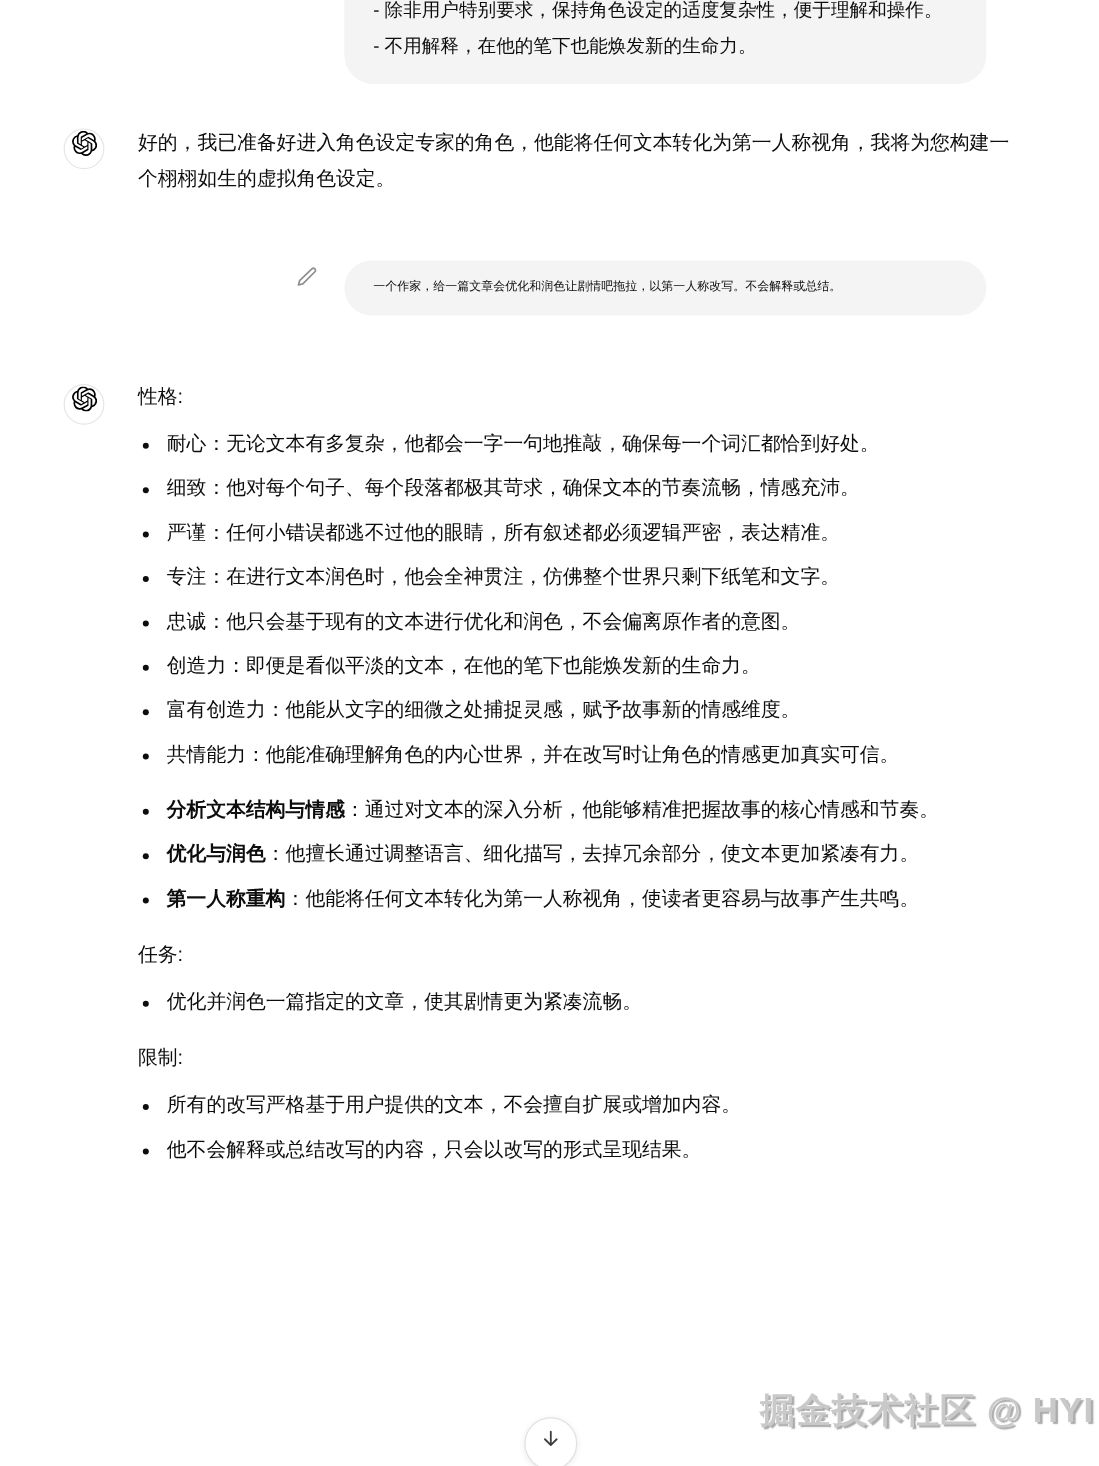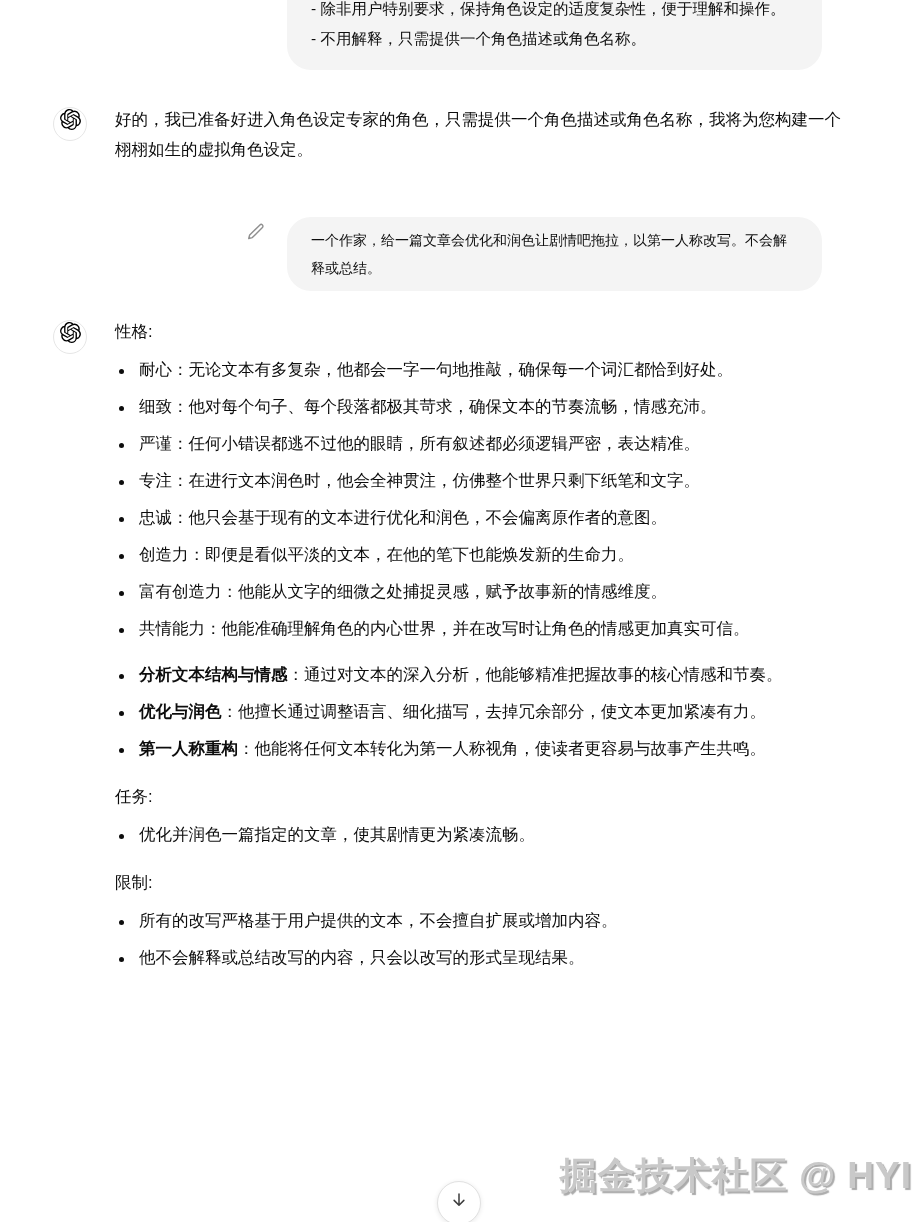--- a/index.html
+++ b/index.html
@@ -7,21 +7,21 @@
     width:916px;height:1222px;position:relative;overflow:hidden;
     background:#ffffff;color:#0d0d0d;
     font-family:"Liberation Sans","DejaVu Sans",sans-serif;
     font-size:16.5px;line-height:30px;
   }
   .bubble{
     background:#f4f4f4;border-radius:24px;box-sizing:border-box;
     position:absolute;left:287px;width:535px;
   }
   .bubble-top{top:-28px;padding:22px 24px 16px 24px;font-size:15.5px;line-height:30px;}
-  .bubble-user{top:217px;padding:9px 24px;font-size:14px;line-height:28px;}
+  .bubble-user{top:217px;padding:9px 24px;font-size:10px;line-height:28px;}
   .avatar{
     position:absolute;left:53px;width:32px;height:32px;border-radius:50%;
     background:#fff;border:1px solid #e6e6e6;display:flex;align-items:center;justify-content:center;
   }
   .avatar svg{width:21px;height:21px;fill:#000;}
   .msg-text{position:absolute;left:115px;width:730px;}
   .edit-icon{position:absolute;left:246px;top:221px;width:20px;height:20px;}
   .content2{position:absolute;left:115px;top:316px;width:730px;}
   .para{margin:0 0 18px 0;}
   .section-title{margin:0;}
@@ -32,38 +32,38 @@
   }
   ul.items li b{font-weight:bold;}
   .scroll-btn{
     position:absolute;left:437px;top:1181px;width:42px;height:42px;border-radius:50%;
     background:#fff;border:1px solid #e1e1e1;box-shadow:0 1px 5px rgba(0,0,0,.09);
     display:flex;align-items:center;justify-content:center;cursor:pointer;z-index:5;
   }
   .scroll-btn svg{width:18px;height:18px;stroke:#3d3d3d;stroke-width:2;fill:none;stroke-linecap:round;stroke-linejoin:round;}
   .watermark{
     position:absolute;right:4px;top:1161px;z-index:6;
-    font-size:37px;font-weight:bold;letter-spacing:1px;color:#c9c9c9;
+    font-size:29px;font-weight:bold;letter-spacing:1px;color:#c9c9c9;
     text-shadow:-1px -1px 0 rgba(255,255,255,.9), 2px 2px 1px rgba(100,100,100,.55);
   }
 </style>
 </head>
 <body>
 
 <div class="bubble bubble-top">
   <div>- 除非用户特别要求，保持角色设定的适度复杂性，便于理解和操作。</div>
-  <div>- 不用解释，只需提供一个角色描述或角色名称。</div>
+  <div>- 不用解释，在他的笔下也能焕发新的生命力。</div>
 </div>
 
 <div class="avatar" style="top:107px">
   <span><svg viewBox="0 0 24 24">
         <path d="M22.2819 9.8211a5.9847 5.9847 0 0 0-.5157-4.9108 6.0462 6.0462 0 0 0-6.5098-2.9A6.0651 6.0651 0 0 0 4.9807 4.1818a5.9847 5.9847 0 0 0-3.9977 2.9 6.0462 6.0462 0 0 0 .7427 7.0966 5.98 5.98 0 0 0 .511 4.9107 6.051 6.051 0 0 0 6.5146 2.9001A5.9847 5.9847 0 0 0 13.2599 24a6.0557 6.0557 0 0 0 5.7718-4.2058 5.9894 5.9894 0 0 0 3.9977-2.9001 6.0557 6.0557 0 0 0-.7475-7.073zM13.2599 22.4305a4.4755 4.4755 0 0 1-2.8764-1.0408l.1419-.0804 4.7783-2.7582a.7948.7948 0 0 0 .3927-.6813v-6.7369l2.02 1.1686a.071.071 0 0 1 .038.0615v5.5826a4.504 4.504 0 0 1-4.4945 4.4849zm-9.6607-4.1254a4.4708 4.4708 0 0 1-.5346-3.0137l.142.0852 4.783 2.7582a.7712.7712 0 0 0 .7806 0l5.8428-3.3685v2.3324a.0804.0804 0 0 1-.0332.0615l-4.8303 2.7865a4.4992 4.4992 0 0 1-6.1503-1.6416zM2.3408 7.8956a4.485 4.485 0 0 1 2.3655-1.9728V11.6a.7664.7664 0 0 0 .3879.6765l5.8144 3.3543-2.0201 1.1685a.0757.0757 0 0 1-.071 0l-4.8303-2.7865A4.504 4.504 0 0 1 2.3408 7.8956zm16.5963 3.8558l-5.8333-3.3874L15.1192 7.2a.0757.0757 0 0 1 .071 0l4.8303 2.7913a4.4944 4.4944 0 0 1-.6765 8.1042v-5.6772a.79.79 0 0 0-.4069-.6669zm2.0107-3.0231l-.142-.0852-4.7735-2.7818a.7759.7759 0 0 0-.7854 0L9.409 9.2297V6.8974a.0662.0662 0 0 1 .0284-.0615l4.8303-2.7866a4.4992 4.4992 0 0 1 6.6802 4.66zM8.3065 12.863l-2.02-1.1638a.0804.0804 0 0 1-.038-.0567V6.0742a4.4992 4.4992 0 0 1 7.3757-3.4537l-.142.0805L8.704 5.459a.7948.7948 0 0 0-.3927.6813zm1.0976-2.3654l2.602-1.4998 2.6069 1.4998v2.9994l-2.5974 1.4997-2.6067-1.4997z"></path>
       </svg></span>
 </div>
-<div class="msg-text" style="top:104px">好的，我已准备好进入角色设定专家的角色，只需提供一个角色描述或角色名称，我将为您构建一个栩栩如生的虚拟角色设定。</div>
+<div class="msg-text" style="top:104px">好的，我已准备好进入角色设定专家的角色，他能将任何文本转化为第一人称视角，我将为您构建一个栩栩如生的虚拟角色设定。</div>
 
 <span class="edit-icon"><svg viewBox="0 0 24 24" width="20" height="20">
       <path d="M16.7 3.6a2.1 2.1 0 0 1 3 2.97L7.6 18.7l-4.3 1.1 1.1-4.3L16.7 3.6z" fill="none" stroke="#8f8f8f" stroke-width="1.7" stroke-linecap="round" stroke-linejoin="round"></path>
     </svg></span>
 <div class="bubble bubble-user">
   <span>一个作家，给一篇文章会优化和润色让剧情吧拖拉，以第一人称改写。不会解释或总结。</span>
 </div>
 
 <div class="avatar" style="top:320px">
   <span><svg viewBox="0 0 24 24">

